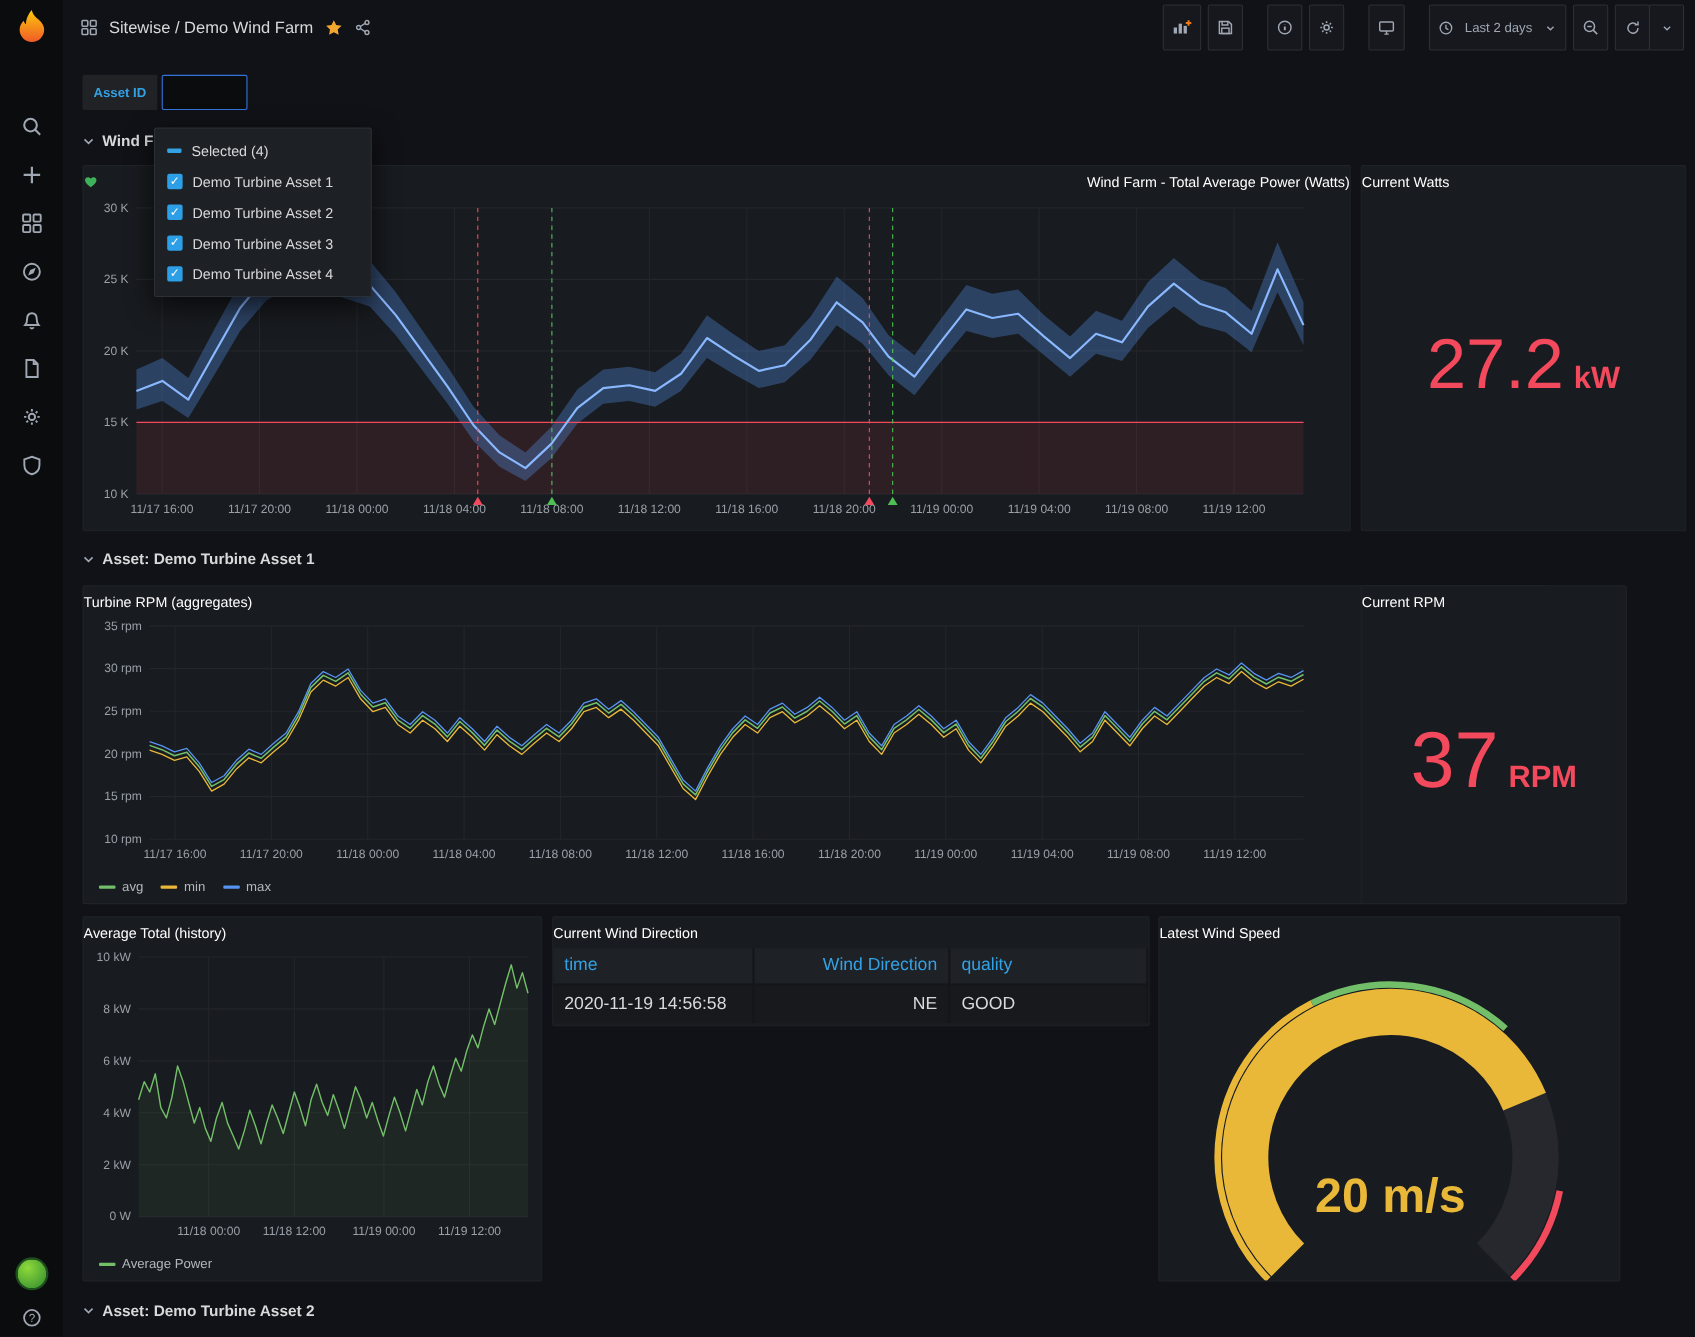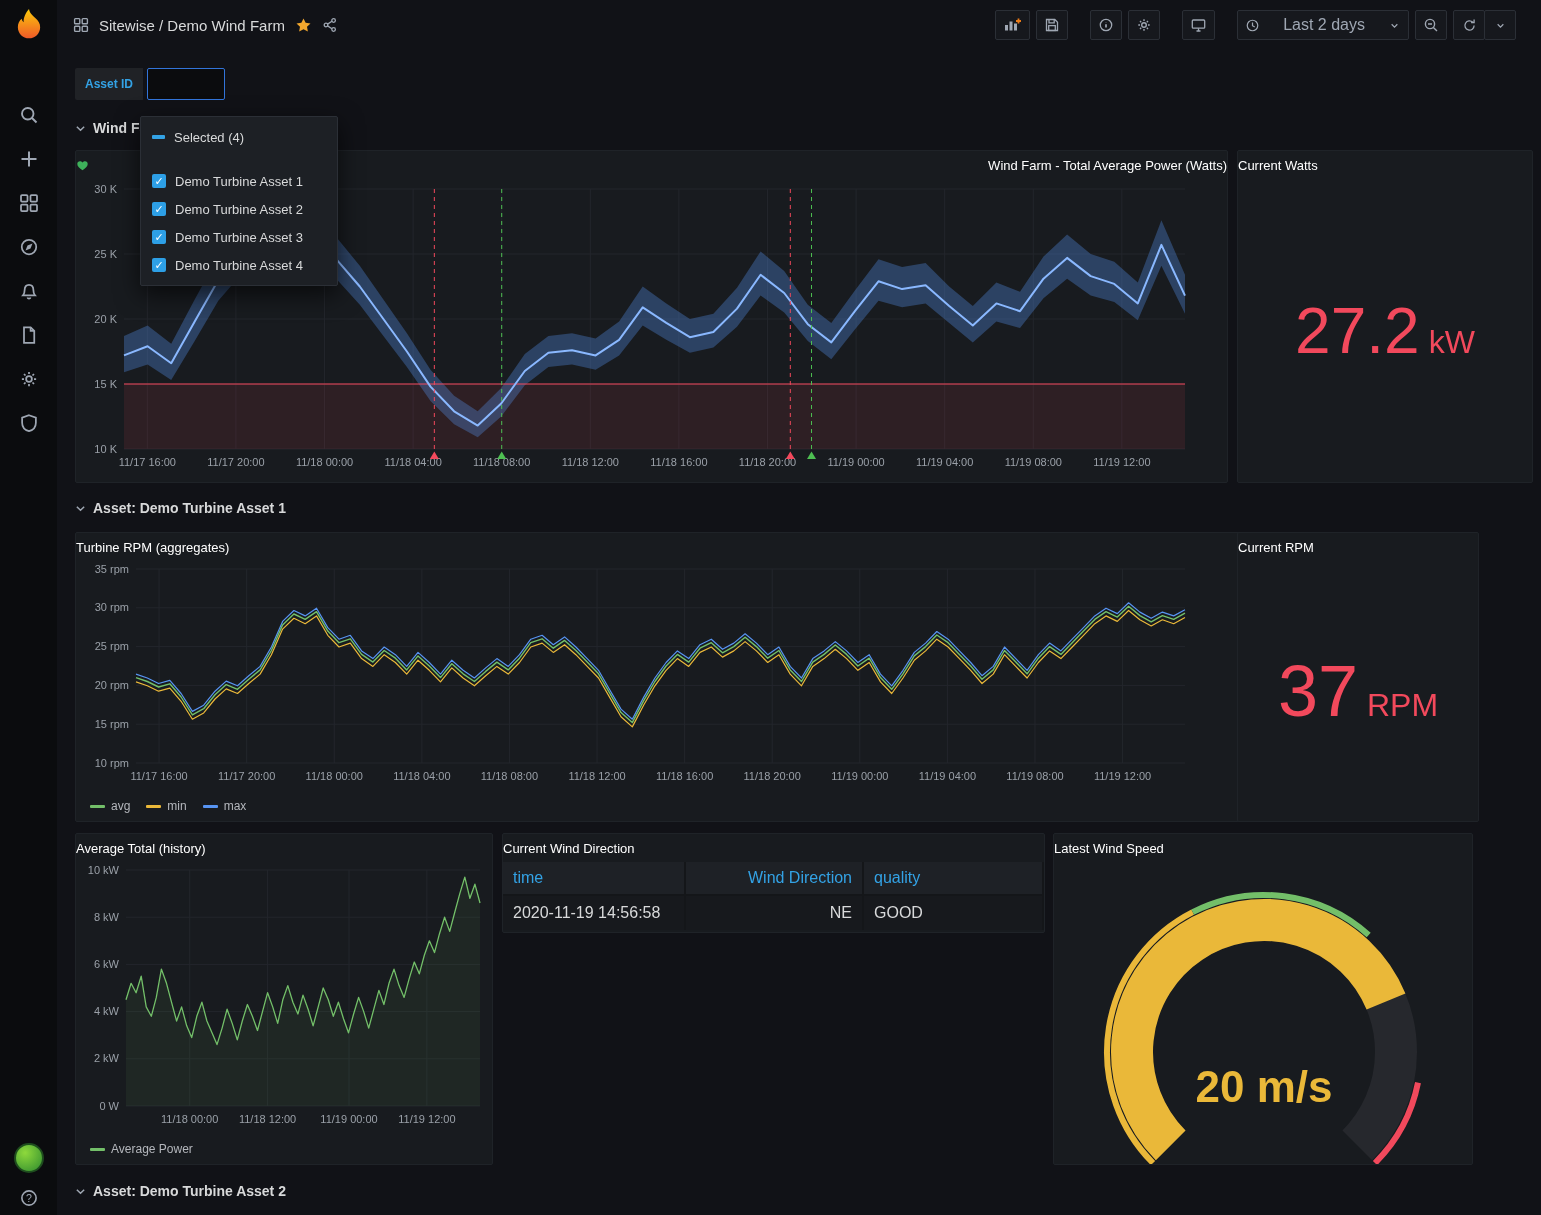--- a/index.html
+++ b/index.html
@@ -10,64 +10,64 @@
 
 
 .sidebar{position:absolute;left:0;top:0;width:57px;height:1215px;background:#0b0c0e;display:flex;flex-direction:column;align-items:center;z-index:60}
 .logo{width:34px;height:34px;margin-top:8px;cursor:pointer}
 .side-icons{display:flex;flex-direction:column;align-items:center;gap:22px;margin-top:62px}
 .sicon{background:none;border:none;color:#9fa7b3;width:22px;height:22px;cursor:pointer;display:flex;align-items:center;justify-content:center;padding:0}
 .side-bottom{margin-top:auto;display:flex;flex-direction:column;align-items:center;gap:14px;padding-bottom:6px}
 .avatar{width:30px;height:30px;border-radius:50%;background:radial-gradient(circle at 35% 30%,#8ed93c,#2e8b2e);border:2px solid #1e4d1e;cursor:pointer}
 
 
-.topbar{position:absolute;left:57px;top:0;right:0;height:50px;display:flex;align-items:center;padding:0 25px 0 16px;z-index:55}
+.topbar{position:absolute;left:57px;top:0;right:0;height:50px;display:flex;align-items:center;padding:0 10px 0 16px;z-index:55}
 .tb-left{display:flex;align-items:center;gap:10px;color:#9fa7b3}
 .tb-title{font-size:15px;font-weight:500;color:#d8d9da;cursor:pointer}
 .tb-right{margin-left:auto;display:flex;align-items:center;gap:6px}
-.tbtn{display:flex;align-items:center;justify-content:center;gap:23px;height:30px;min-width:32px;padding:0 7px;background:#16181d;border:1px solid #2b2f36;border-radius:2px;color:#9fa7b3;font-size:16px;cursor:pointer}
+.tbtn{display:flex;align-items:center;justify-content:center;gap:10px;height:42px;min-width:32px;padding:0 7px;background:#16181d;border:1px solid #2b2f36;border-radius:2px;color:#9fa7b3;font-size:12px;cursor:pointer}
 .tb-gap{width:10px}
 .btn-group{display:flex}
 .btn-group .tbtn+.tbtn{margin-left:-1px}
 
 
 .dash{position:absolute;left:57px;top:50px;right:0;bottom:0}
 .panel{position:absolute;background:#181b1f;border:1px solid #1f2328;border-radius:2px;overflow:hidden}
 .ptitle{height:28px;display:flex;align-items:center;justify-content:space-between;gap:18px;font-size:13px;font-weight:500;color:#ffffff;cursor:pointer;white-space:nowrap}
 .row-header{position:absolute;display:flex;align-items:center;gap:7px;font-size:14px;font-weight:700;color:#d8d9da;cursor:pointer}
 .row-header svg{color:#9fa7b3}
 
 
 .filter-row{position:absolute;left:18px;top:18px;display:flex;align-items:center}
 .var-label{display:inline-flex;align-items:center;height:32px;padding:16px 10px;background:#202226;color:#33a2e5;font-size:12px;font-weight:600;border-radius:2px 0 0 2px}
 .var-input{width:78px;height:32px;background:#0b0c0e;border:1px solid #3274d9;border-radius:2px;color:#d8d9da;padding:0 8px;outline:none;margin-left:4px;font-size:13px}
 
 
 .var-dropdown{position:absolute;left:83px;top:66px;width:198px;background:#1d2025;border:1px solid #2b2f36;border-radius:2px;box-shadow:0 8px 24px rgba(0,0,0,.65);padding:6px 0 6px;z-index:100}
 .dd-item{display:flex;align-items:center;gap:9px;height:28px;padding:0 11px;font-size:13px;color:#d8d9da;cursor:pointer}
-.dd-head{margin-bottom:16px}
+.dd-head{margin-bottom:0}
 .dd-dash{width:13px;height:4px;background:#33a2e5;border-radius:1px;flex:none}
 .cbx{width:14px;height:14px;border-radius:2px;background:#2f3239;color:transparent;font-size:11px;line-height:14px;text-align:center;flex:none}
 .cbx.on{background:#2d9fe6;color:#fff}
 
 
 .tick{fill:#9aa0a8;font-size:11px}
 .end{text-anchor:end}
 .mid{text-anchor:middle}
 .grid{stroke:#23262c;stroke-width:1}
 .legend{position:absolute;left:14px;bottom:8px;display:flex;gap:16px;font-size:12px;color:#b4b7bc}
 .leg-item{cursor:pointer;display:flex;align-items:center}
 .leg-item i{display:inline-block;width:15px;height:3px;margin-right:6px;border-radius:1px}
 
 
 .stat-center{height:calc(100% - 28px);display:flex;align-items:center;justify-content:center}
 .stat-value{display:flex;align-items:baseline;color:#F2495C}
 .stat-value .num{font-size:64px;font-weight:500;line-height:1}
 .stat-value .num.xl{font-size:72px}
-.stat-value .unit{font-size:32px;font-weight:400;margin-left:9px}
+.stat-value .unit{font-size:28px;font-weight:700;margin-left:9px}
 
 
 .gtable{width:100%;border-collapse:collapse;font-size:16px}
 .gtable th{background:#1e2126;color:#33a2e5;font-weight:500;text-align:left;padding:7px 10px;border-right:2px solid #141619;cursor:pointer}
 .gtable td{background:#17191d;padding:8px 10px;border-right:2px solid #141619;border-top:2px solid #141619;color:#d8d9da}
 .gtable th:nth-child(1){width:182px}
 .gtable th:nth-child(2){width:178px}
 .gtable .right{text-align:right}
 
 

